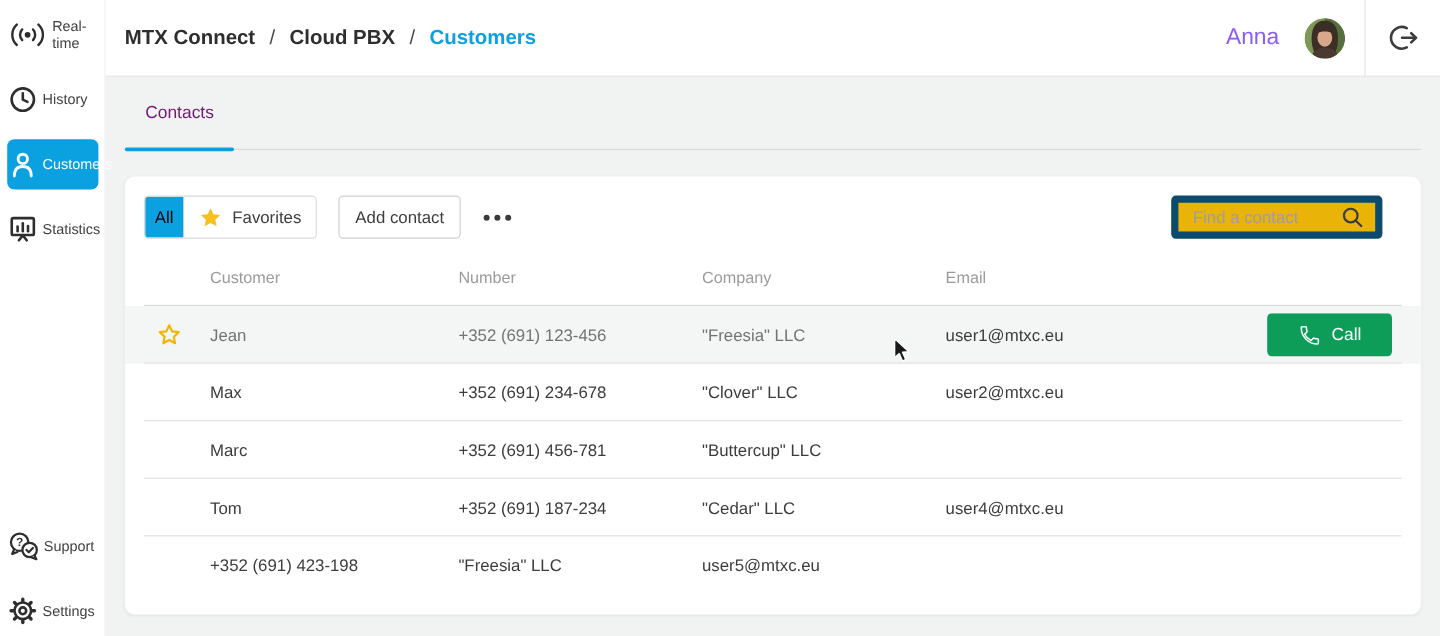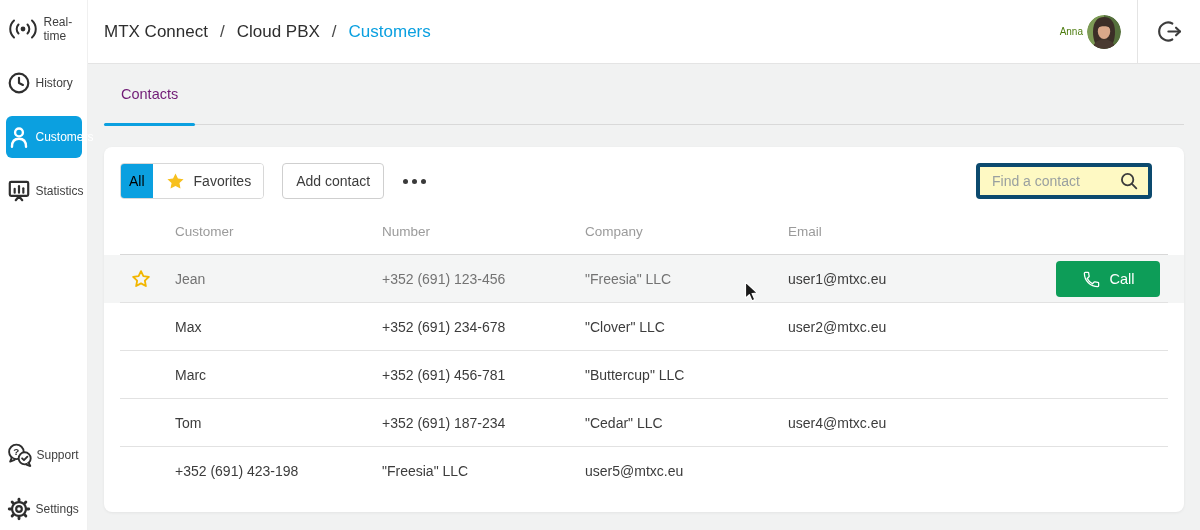--- a/index.html
+++ b/index.html
@@ -30,25 +30,25 @@
   .side-spacer { flex:1; }
   .side-bottom { margin-bottom:0; }
 
   
   .main { flex:1; display:flex; flex-direction:column; min-width:0; }
   .header {
     height:64px; background:#ffffff; border-bottom:1px solid #e4e4e4;
     display:flex; align-items:center; padding-left:16px; flex-shrink:0;
   }
   .breadcrumb { display:flex; align-items:center; gap:12px; font-size:17px; }
-  .crumb { font-weight:400; color:#2e2e2e; cursor:pointer; }
+  .crumb { font-weight:700; color:#2e2e2e; cursor:pointer; }
   .crumb-sep { color:#4a4a4a; font-weight:400; }
   .crumb.current { color:#0ba0e0; }
   .header-right { margin-left:auto; display:flex; align-items:center; height:100%; }
-  .user-name { font-size:10px; color:#4d7c0f; margin-right:4px; }
+  .user-name { font-size:19px; color:#8b5cf6; margin-right:21px; }
   .avatar { width:34px; height:34px; border-radius:50%; overflow:hidden; margin-right:16px; cursor:pointer; }
   .header-divider { width:1px; height:64px; background:#e4e4e4; }
   .logout-btn { width:62px; height:64px; display:flex; align-items:center; justify-content:center; cursor:pointer; background:none; border:none; }
 
   
   .tabbar {
     height:61px; margin:0 16px; border-bottom:1px solid #d9d9d9;
     display:flex; align-items:stretch; flex-shrink:0;
   }
   .tab {
@@ -84,21 +84,21 @@
     background:#fff; font-size:14px; color:#3c3c3c; padding:0 13px; cursor:pointer;
     font-family:"Liberation Sans", sans-serif;
   }
   .more-btn {
     margin-left:14px; height:36px; width:32px; border:none; background:none;
     display:flex; align-items:center; justify-content:center; gap:4px; cursor:pointer;
   }
   .more-btn i { width:5px; height:5px; border-radius:50%; background:#3a3a3a; display:block; }
   .search-box {
     margin-left:auto; margin-right:16px; width:176px; height:36px;
-    border:4px solid #0c4a6e; border-radius:4px; background:#fef9c3;
+    border:6px solid #0c4a6e; border-radius:4px; background:#eab308;
     display:flex; align-items:center; padding:0 8px 0 12px;
   }
   .search-box input {
     border:none; outline:none; flex:1; min-width:0; font-size:14px;
     color:#3c3c3c; font-family:"Liberation Sans", sans-serif; background:transparent;
   }
   .search-box input::placeholder { color:#9aa0a0; }
   .search-icon-btn { border:none; background:none; display:flex; align-items:center; cursor:pointer; padding:0; }
 
   

